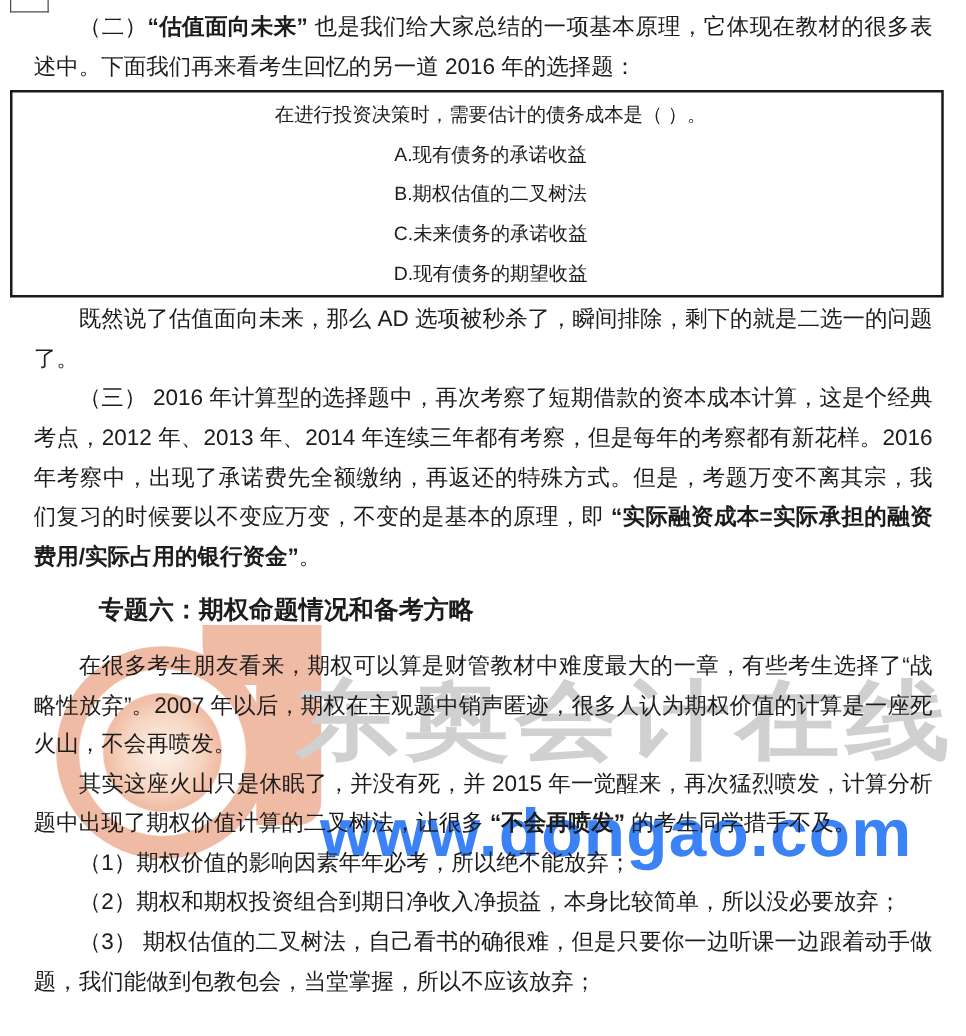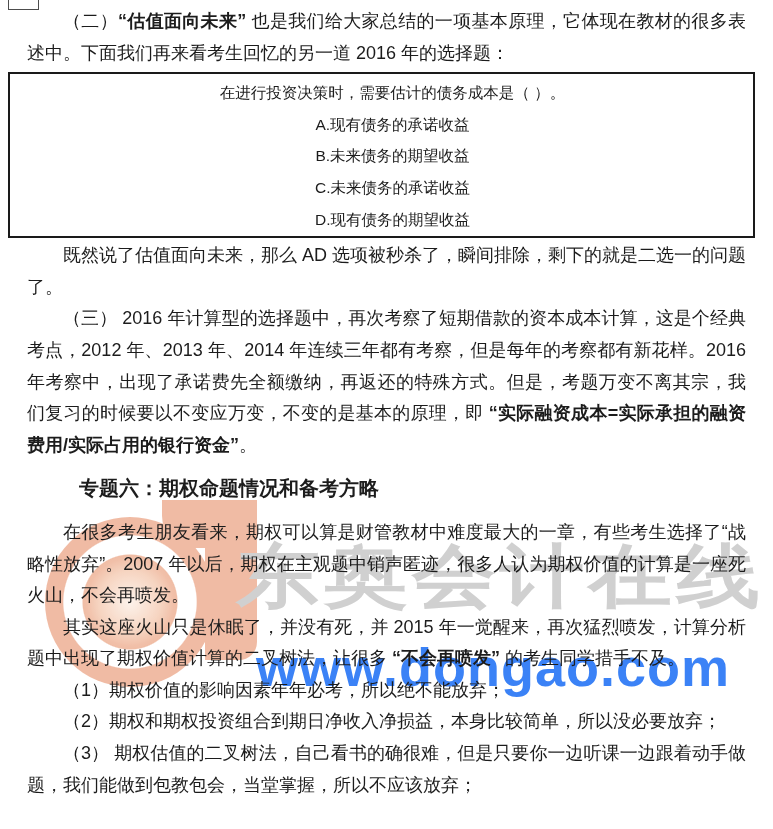--- a/index.html
+++ b/index.html
@@ -76,21 +76,21 @@
 
 <div class="corner-artifact"></div>
 
 <div class="content">
 
   <p class="para"><span>（二）</span><b>“估值面向未来”</b><span> 也是我们给大家总结的一项基本原理，它体现在教材的很多表述中。下面我们再来看考生回忆的另一道 2016 年的选择题：</span></p>
 
   <div class="qbox">
     <p class="qline">在进行投资决策时，需要估计的债务成本是（  ）。</p>
     <p class="qline">A.现有债务的承诺收益</p>
-    <p class="qline">B.未来债务的期望收益</p>
+    <p class="qline">B.期权估值的二叉树法</p>
     <p class="qline">C.未来债务的承诺收益</p>
     <p class="qline">D.现有债务的期望收益</p>
   </div>
 
   <p class="para">既然说了估值面向未来，那么 AD 选项被秒杀了，瞬间排除，剩下的就是二选一的问题了。</p>
 
   <p class="para"><span>（三） 2016 年计算型的选择题中，再次考察了短期借款的资本成本计算，这是个经典考点，2012 年、2013 年、2014 年连续三年都有考察，但是每年的考察都有新花样。2016 年考察中，出现了承诺费先全额缴纳，再返还的特殊方式。但是，考题万变不离其宗，我们复习的时候要以不变应万变，不变的是基本的原理，即 </span><b>“实际融资成本=实际承担的融资费用/实际占用的银行资金”</b><span>。</span></p>
 
   <p class="heading">专题六：期权命题情况和备考方略</p>
 

